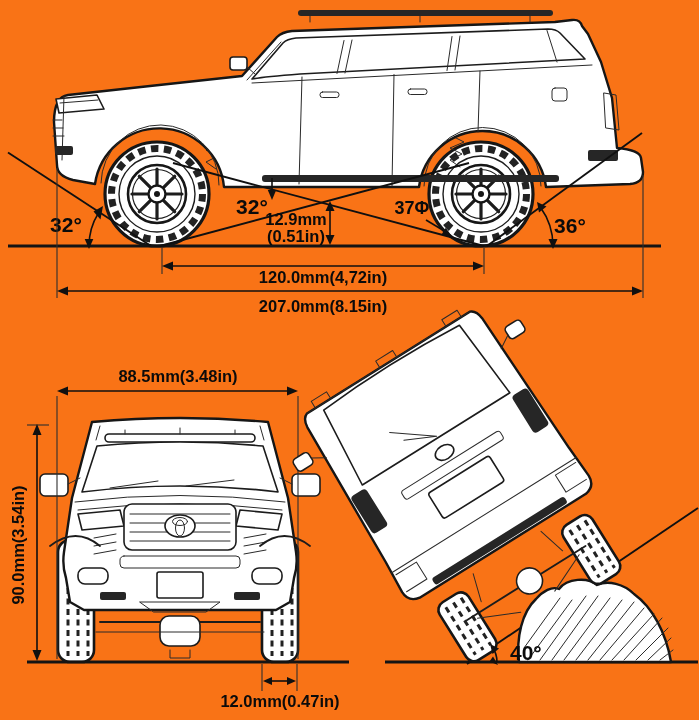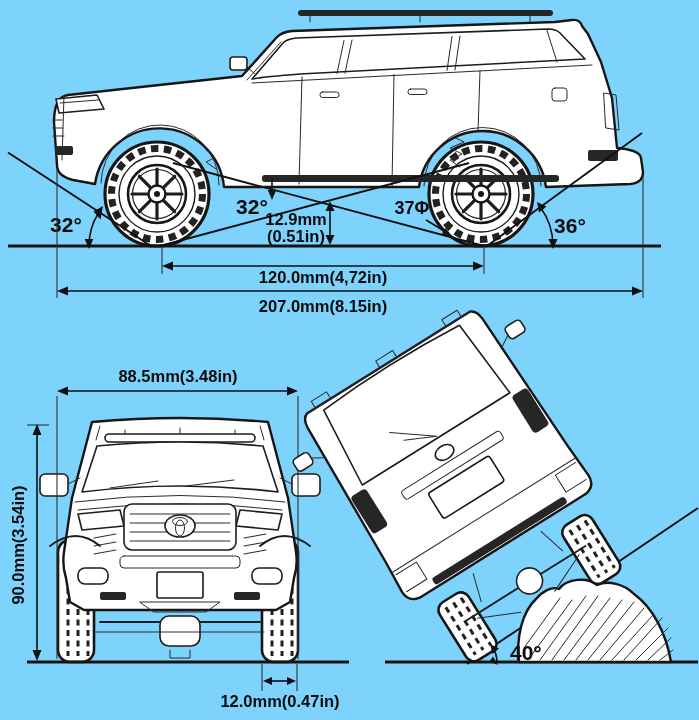--- a/index.html
+++ b/index.html
@@ -1,17 +1,17 @@
 <!DOCTYPE html>
 <html><head>
 <meta charset="utf-8">
 <style>
   html,body{margin:0;padding:0;background:#e8e8e8;}
   .page{
-    width:699px;height:720px;background:#7dd3fc;position:relative;overflow:hidden;
+    width:699px;height:720px;background:#f97316;position:relative;overflow:hidden;
     font-family:"Liberation Sans",sans-serif;
   }
   svg{display:block;}
   .ln{fill:none;stroke:#1c1c1c;stroke-width:1.8;stroke-linejoin:round;stroke-linecap:round;}
   .lnthin{fill:none;stroke:#2a2a2a;stroke-width:1;stroke-linejoin:round;stroke-linecap:round;}
   .lnbody{fill:#ffffff;stroke:#161616;stroke-width:2.4;stroke-linejoin:round;}
   .glass{fill:#ffffff;stroke:#1c1c1c;stroke-width:1.6;stroke-linejoin:round;}
   .dark{fill:#262626;stroke:none;}
   .dim{fill:none;stroke:#101010;stroke-width:1.6;}
   .ext{fill:none;stroke:#2e2e2e;stroke-width:1.1;}

